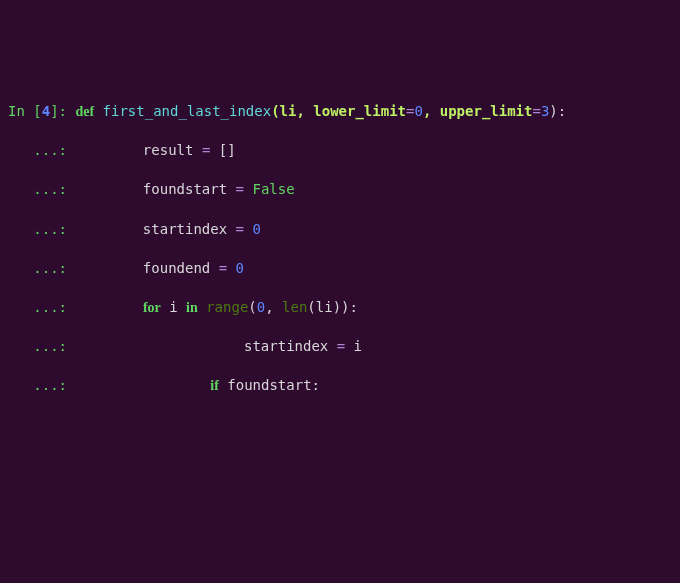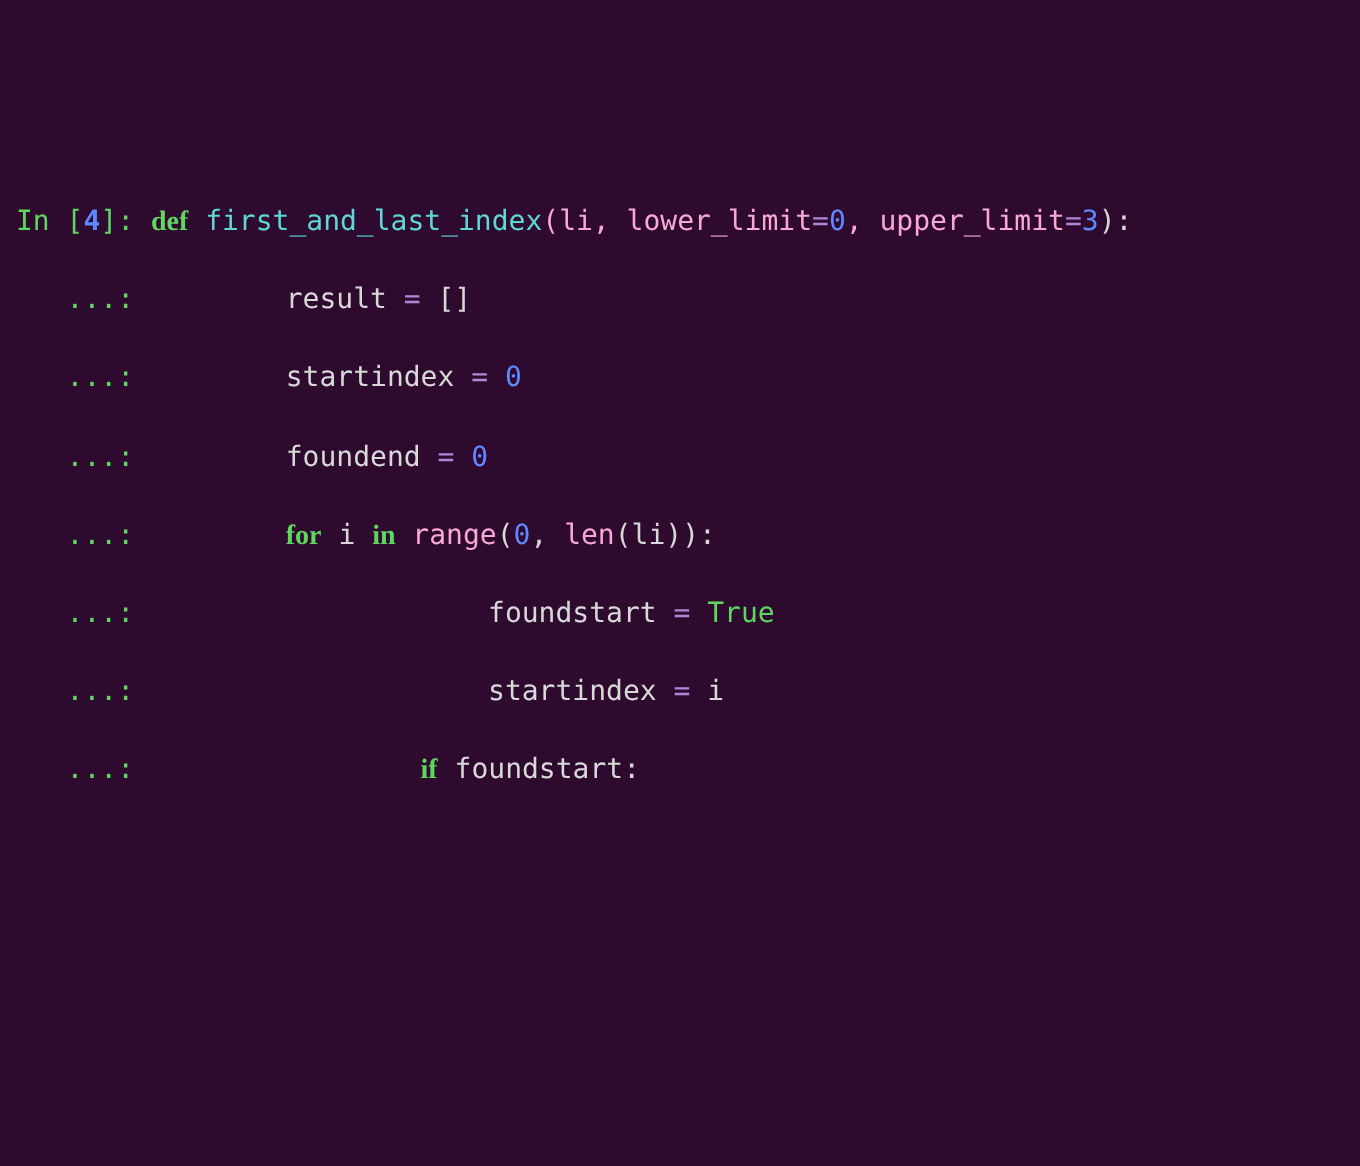--- a/index.html
+++ b/index.html
@@ -15,37 +15,37 @@
     position: relative;
   }
   .prompt-in { color: #5fd75f; }
   .prompt-num { color: #5f87ff; font-weight: bold; }
   .prompt-dots { color: #5fd75f; }
   .kw { color: #5fd75f; font-weight: bold; font-family: Liberation Serif, serif; }
   .fn { color: #5fd7d7; }
   .op { color: #af87d7; }
   .num { color: #5f87ff; }
   .bool { color: #5fd75f; }
-  .builtin { color: #f9a8d4; margin-top: 16px; }
+  .builtin { color: #4d7c0f; margin-top: 16px; }
   .punc { color: #d8d8d8; }
-  .param { color: #f9a8d4; }
+  .param { color: #bef264; font-weight: bold; }
   .line { display: block; }
 </style>
 </head>
 <body>
 
 
 
 <div>
 <span class="line"><span class="prompt-in"><span>In [</span><span class="prompt-num">4</span><span>]: </span></span><span class="kw">def</span> <span class="fn">first_and_last_index</span><span class="param">(li, lower_limit</span><span class="op">=</span><span class="num">0</span><span class="param">, upper_limit</span><span class="op">=</span><span class="num">3</span><span class="punc">):</span></span>
 <span class="line"><span class="prompt-dots">   ...: </span><span>        result </span><span class="op">=</span><span> []</span></span>
+<span class="line"><span class="prompt-dots">   ...: </span><span>        foundstart </span><span class="op">=</span><span class="bool"> False</span></span>
 <span class="line"><span class="prompt-dots">   ...: </span><span>        startindex </span><span class="op">=</span><span class="num"> 0</span></span>
 <span class="line"><span class="prompt-dots">   ...: </span><span>        foundend </span><span class="op">=</span><span class="num"> 0</span></span>
 <span class="line"><span class="prompt-dots">   ...: </span>        <span class="kw">for</span><span> i </span><span class="kw">in</span><span class="builtin"> range</span><span>(</span><span class="num">0</span><span>, </span><span class="builtin">len</span><span>(li)):</span></span>
-<span class="line"><span class="prompt-dots">   ...: </span><span>                    foundstart </span><span class="op">=</span><span class="bool"> True</span></span>
 <span class="line"><span class="prompt-dots">   ...: </span><span>                    startindex </span><span class="op">=</span><span> i</span></span>
 <span class="line"><span class="prompt-dots">   ...: </span>                <span class="kw">if</span><span> foundstart:</span></span>
 
 
 
 
 
 
 
 

